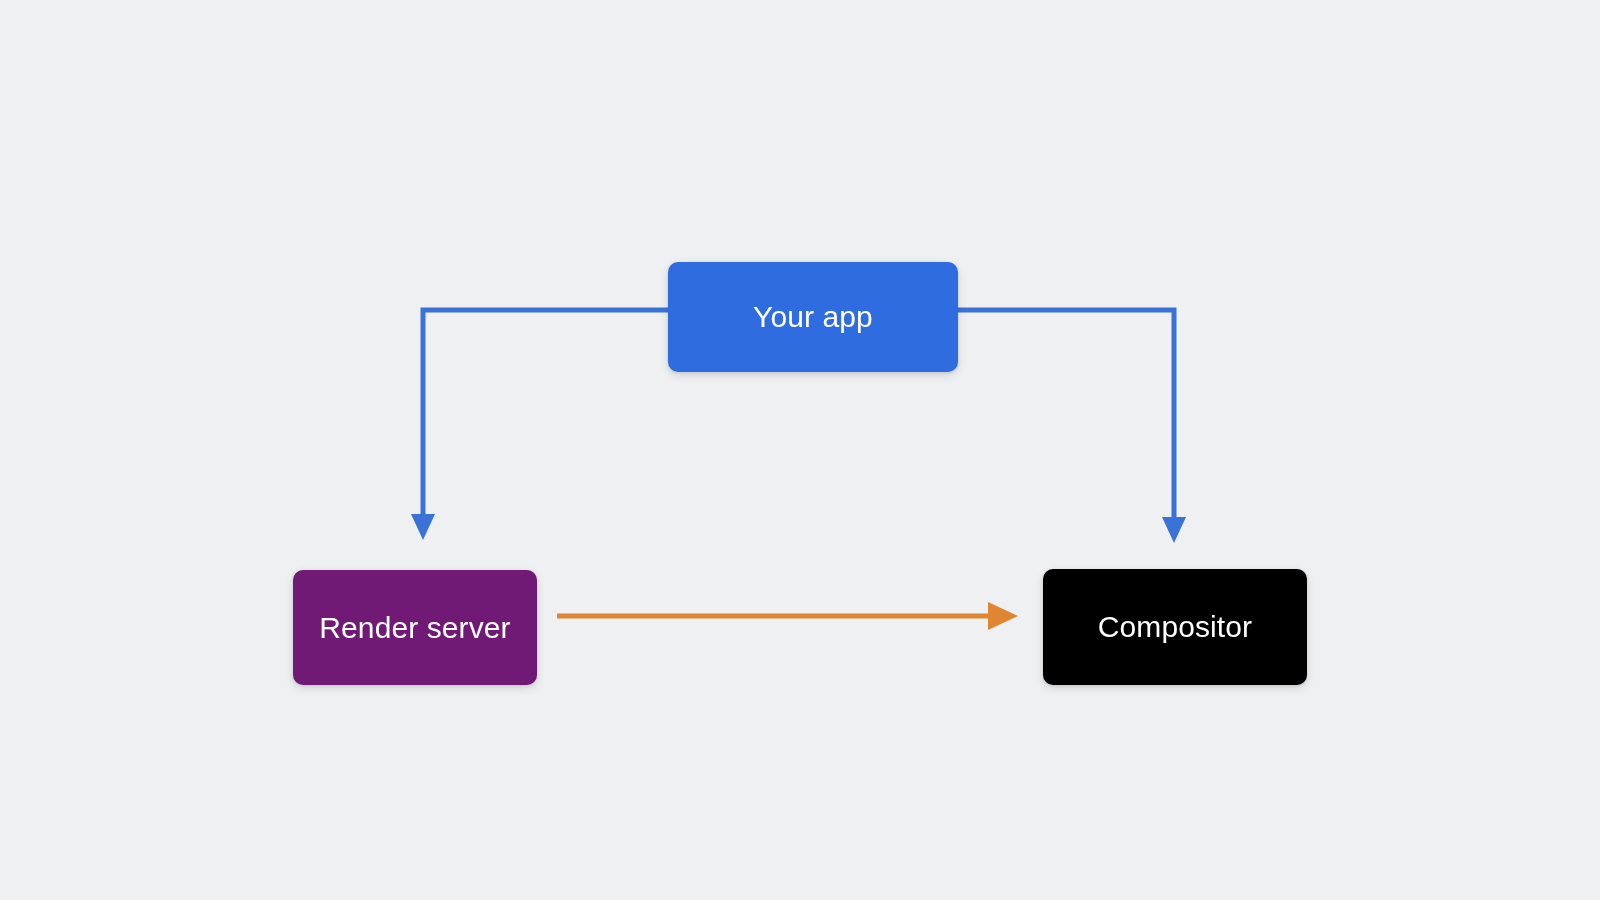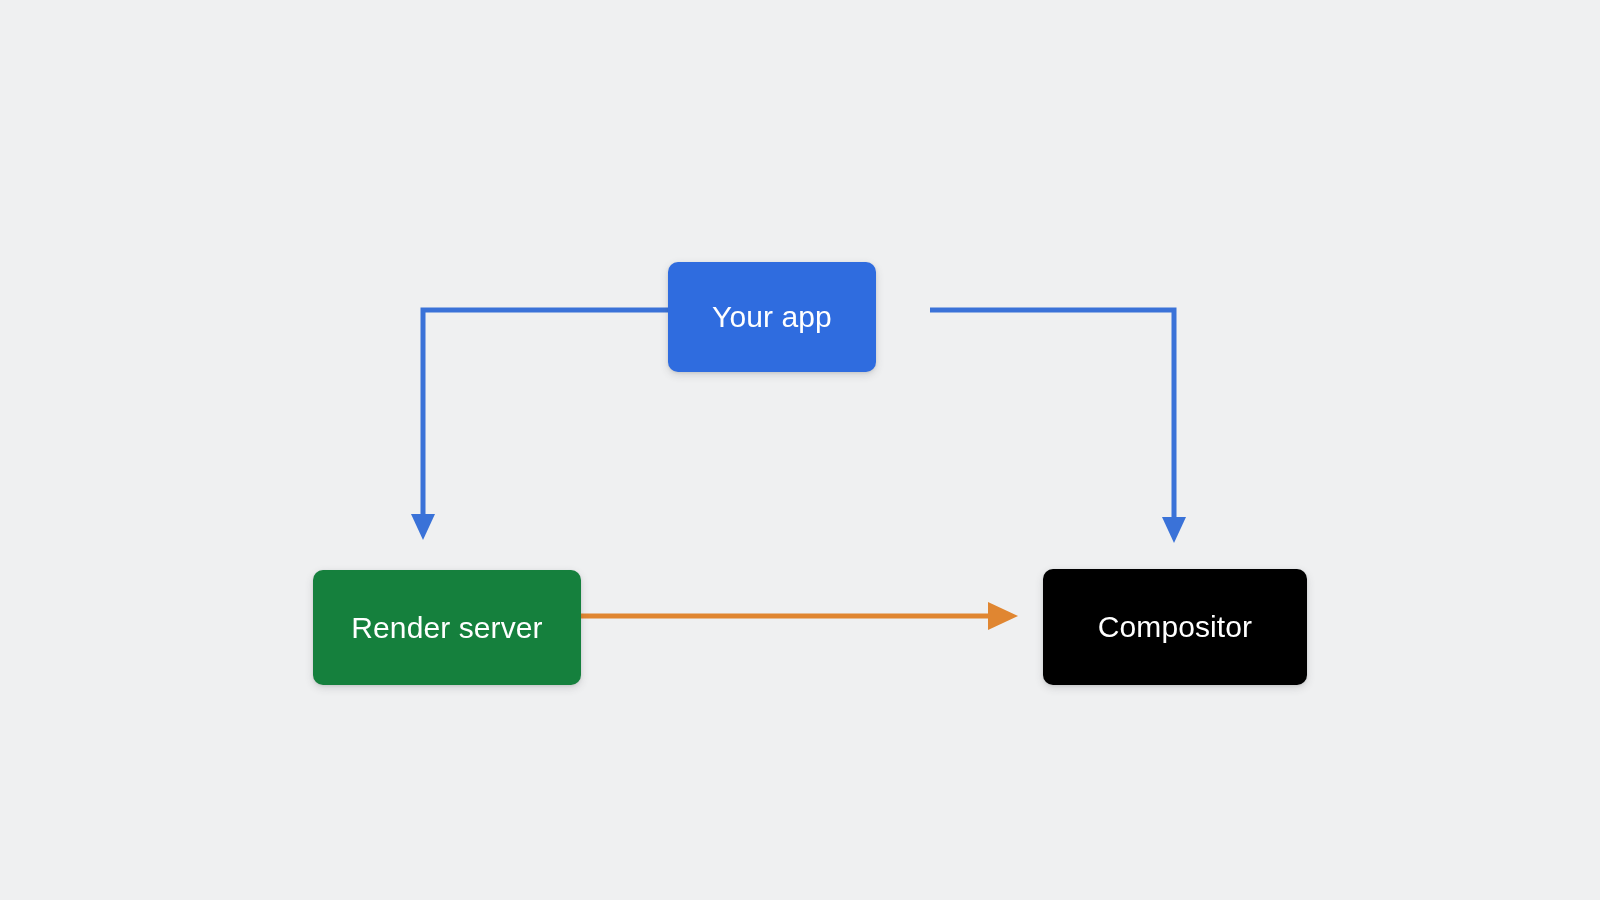--- a/index.html
+++ b/index.html
@@ -44,31 +44,30 @@
     text-align: center;
     box-shadow: 0 3px 8px rgba(60,64,67,0.16), 0 1px 3px rgba(60,64,67,0.12);
   }
   .node-label {
     display: block;
     white-space: nowrap;
   }
   #node-your-app {
     left: 668px;
     top: 262px;
-    width: 208px;
+    width: 290px;
     height: 110px;
     background: #2f6cdf;
   }
   #node-render-server {
     left: 293px;
     top: 570px;
-    width: 268px;
+    width: 244px;
     height: 115px;
-    background: #15803d;
-    margin-left: 20px;
+    background: #701a75;
   }
   #node-compositor {
     left: 1043px;
     top: 569px;
     width: 264px;
     height: 116px;
     background: #000000;
   }
 </style>
 </head>

